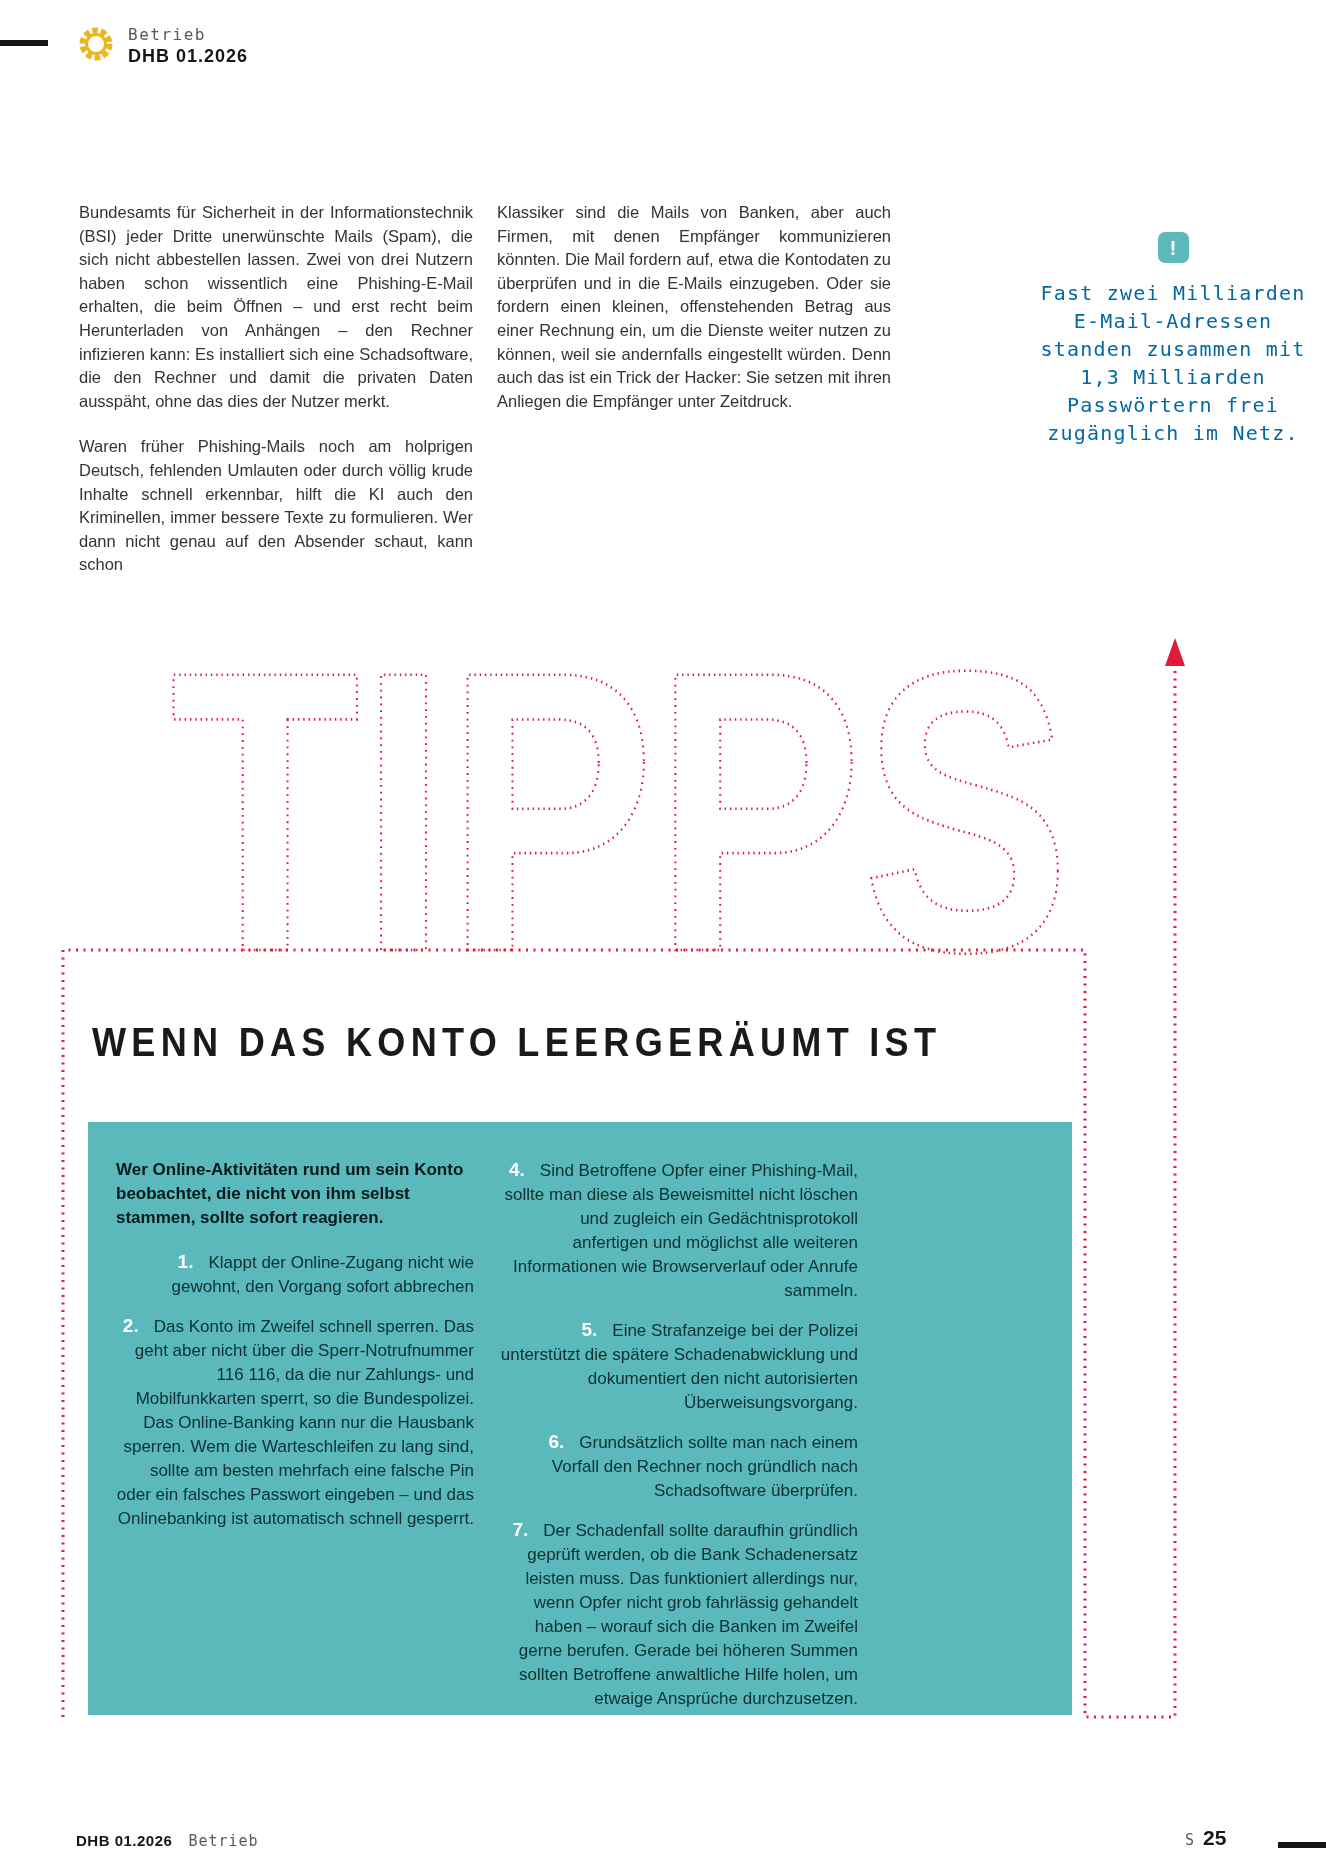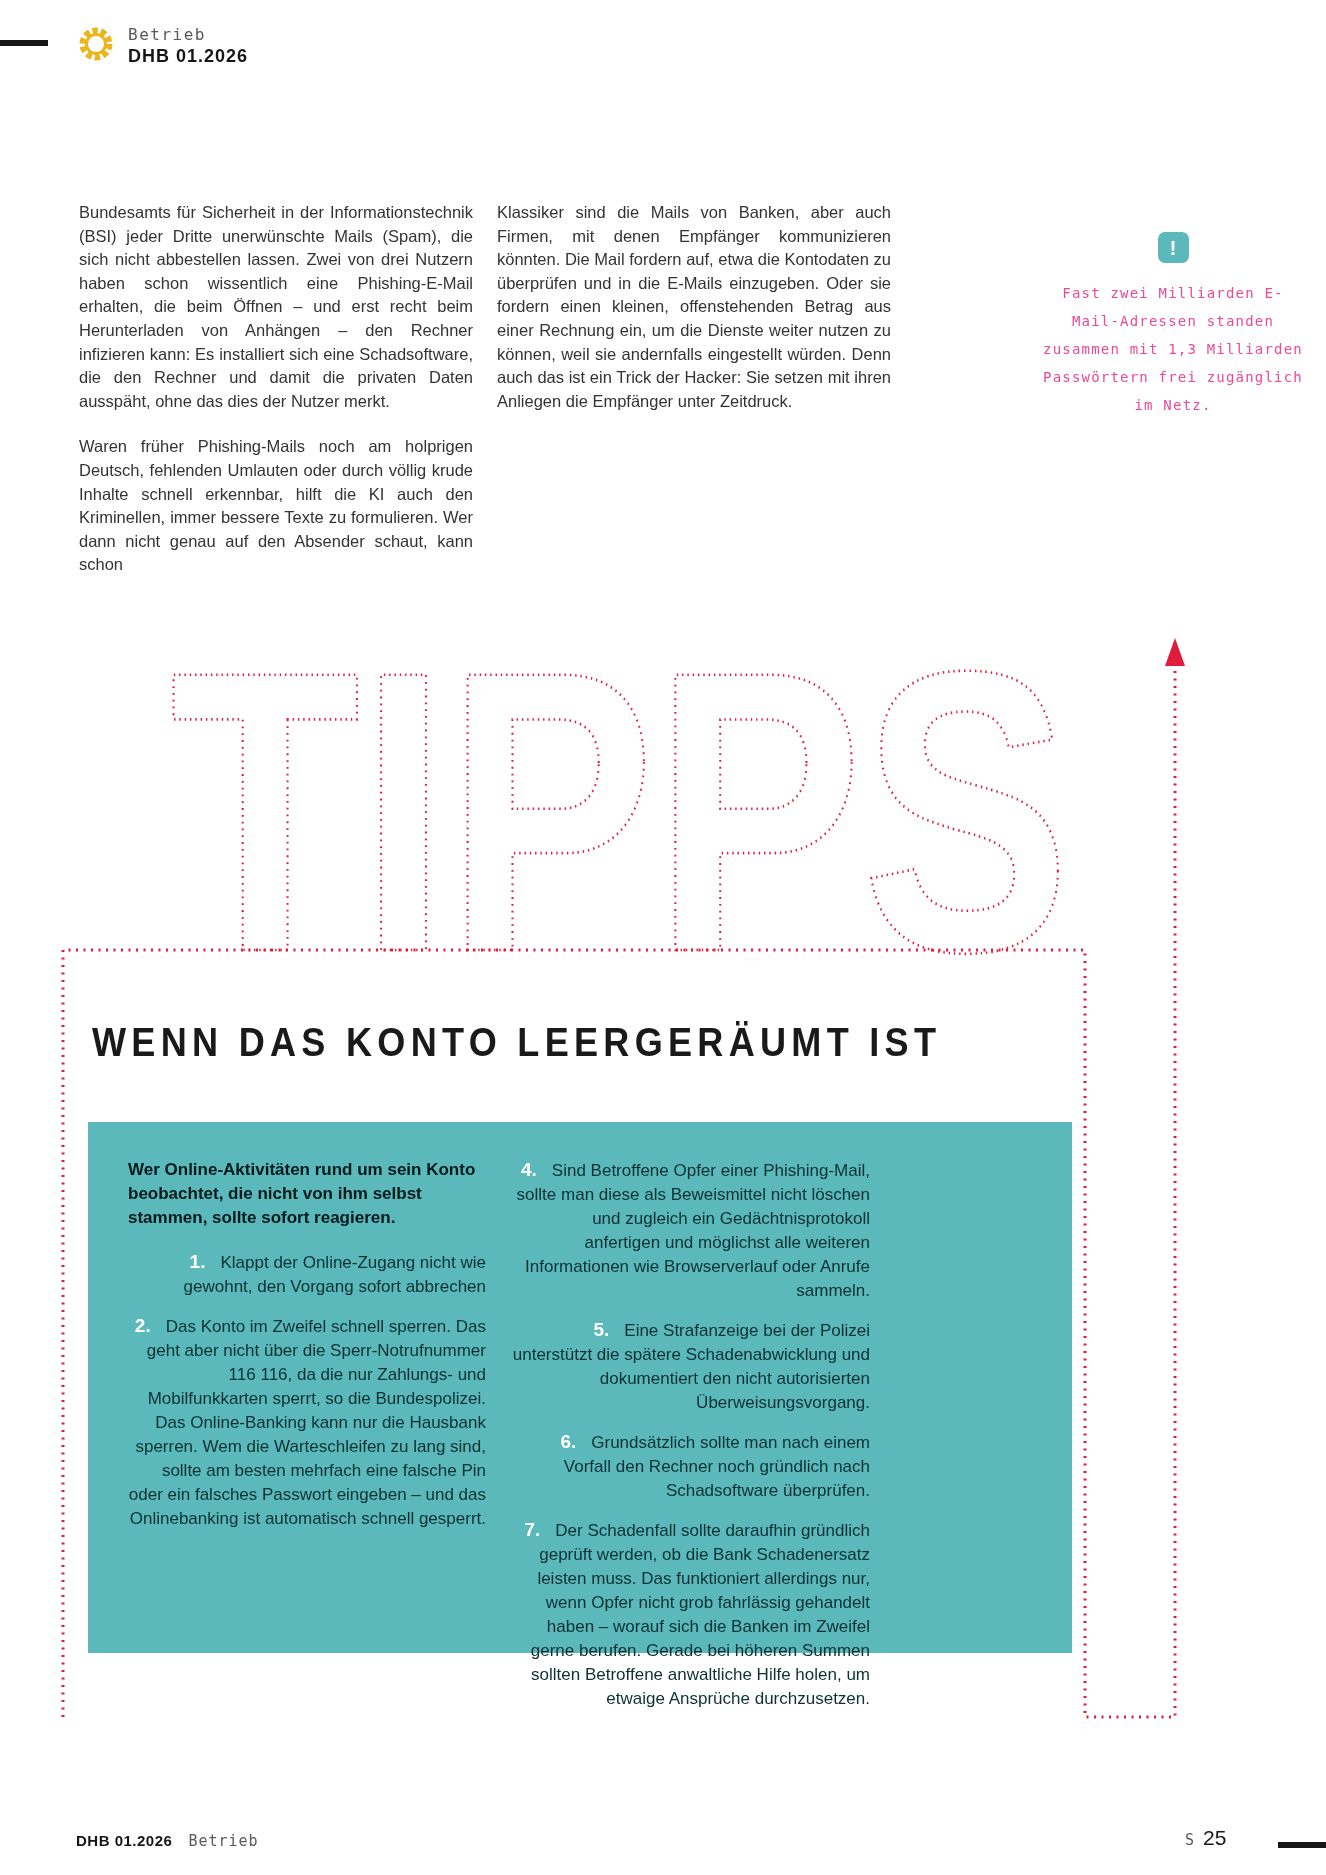--- a/index.html
+++ b/index.html
@@ -15,41 +15,41 @@
   .issue-label{font-size:18px;font-weight:bold;letter-spacing:1px;color:#161616;}
   
   .col{position:absolute;top:196px;width:394px;text-align:justify;font-size:16.5px;line-height:23.6px;color:#333333;}
   .col p{margin:5px 0 22px 0;}
   .col-1{left:79px;}
   .col-2{left:497px;}
   
   .callout{position:absolute;left:1040px;top:232px;width:266px;text-align:center;}
   .alert-badge{width:31px;height:31px;margin:0 auto 16px auto;background:#5bb9bb;border-radius:7px;
     color:#ffffff;font-weight:bold;font-size:21px;line-height:31px;text-align:center;}
-  .callout-text{font-family:"DejaVu Sans Mono",monospace;font-size:14px;line-height:28px;
-    letter-spacing:1.2px;color:#ec4899;}
+  .callout-text{font-family:"DejaVu Sans Mono",monospace;font-size:20px;line-height:28px;
+    letter-spacing:1.2px;color:#0369a1;}
   
   .deco-svg{position:absolute;left:0;top:600px;width:1326px;height:1160px;pointer-events:none;}
   
   .tips-heading{position:absolute;left:92px;top:1016px;font-size:41px;font-weight:bold;
     letter-spacing:6px;color:#1a1a1a;white-space:nowrap;transform:scaleX(0.88);transform-origin:left center;line-height:52px;}
-  .tips-box{position:absolute;left:88px;top:1122px;width:984px;height:531px;background:#5bb9bb;
-    box-sizing:border-box;padding:36px 0 0 40px;}
+  .tips-box{position:absolute;left:88px;top:1122px;width:984px;height:593px;background:#5bb9bb;
+    box-sizing:border-box;padding:36px 0 0 28px;}
   .tips-cols{display:flex;gap:26px;}
   .tips-col{width:358px;}
   .tips-intro{font-size:17px;line-height:24px;font-weight:bold;color:#04191b;margin:0 0 20px 0;}
   .tip{margin:0 0 15px 0;font-size:17px;line-height:24px;color:#0d3133;text-align:right;}
   .tip-num{color:#ffffff;font-weight:bold;font-size:19px;margin-right:15px;}
   
   .footer-left{position:absolute;left:76px;top:1832px;display:flex;align-items:baseline;gap:16px;}
   .footer-issue{font-size:15px;font-weight:bold;letter-spacing:0.5px;color:#161616;}
   .footer-section{font-family:"DejaVu Sans Mono",monospace;font-size:15px;letter-spacing:1px;color:#58595b;}
   .footer-right{position:absolute;left:1185px;top:1826px;display:flex;align-items:baseline;gap:9px;}
   .page-label{font-family:"DejaVu Sans Mono",monospace;font-size:15px;color:#58595b;}
-  .page-number{font-size:21px;font-weight:normal;color:#161616;}
+  .page-number{font-size:21px;font-weight:bold;color:#161616;}
   .bottom-rule{position:absolute;left:1278px;top:1842px;width:48px;height:6px;background:#161616;}
 </style>
 </head>
 <body>
 
 <div class="canvas">
 
   <div class="top-rule"></div>
 
   <div class="header">

